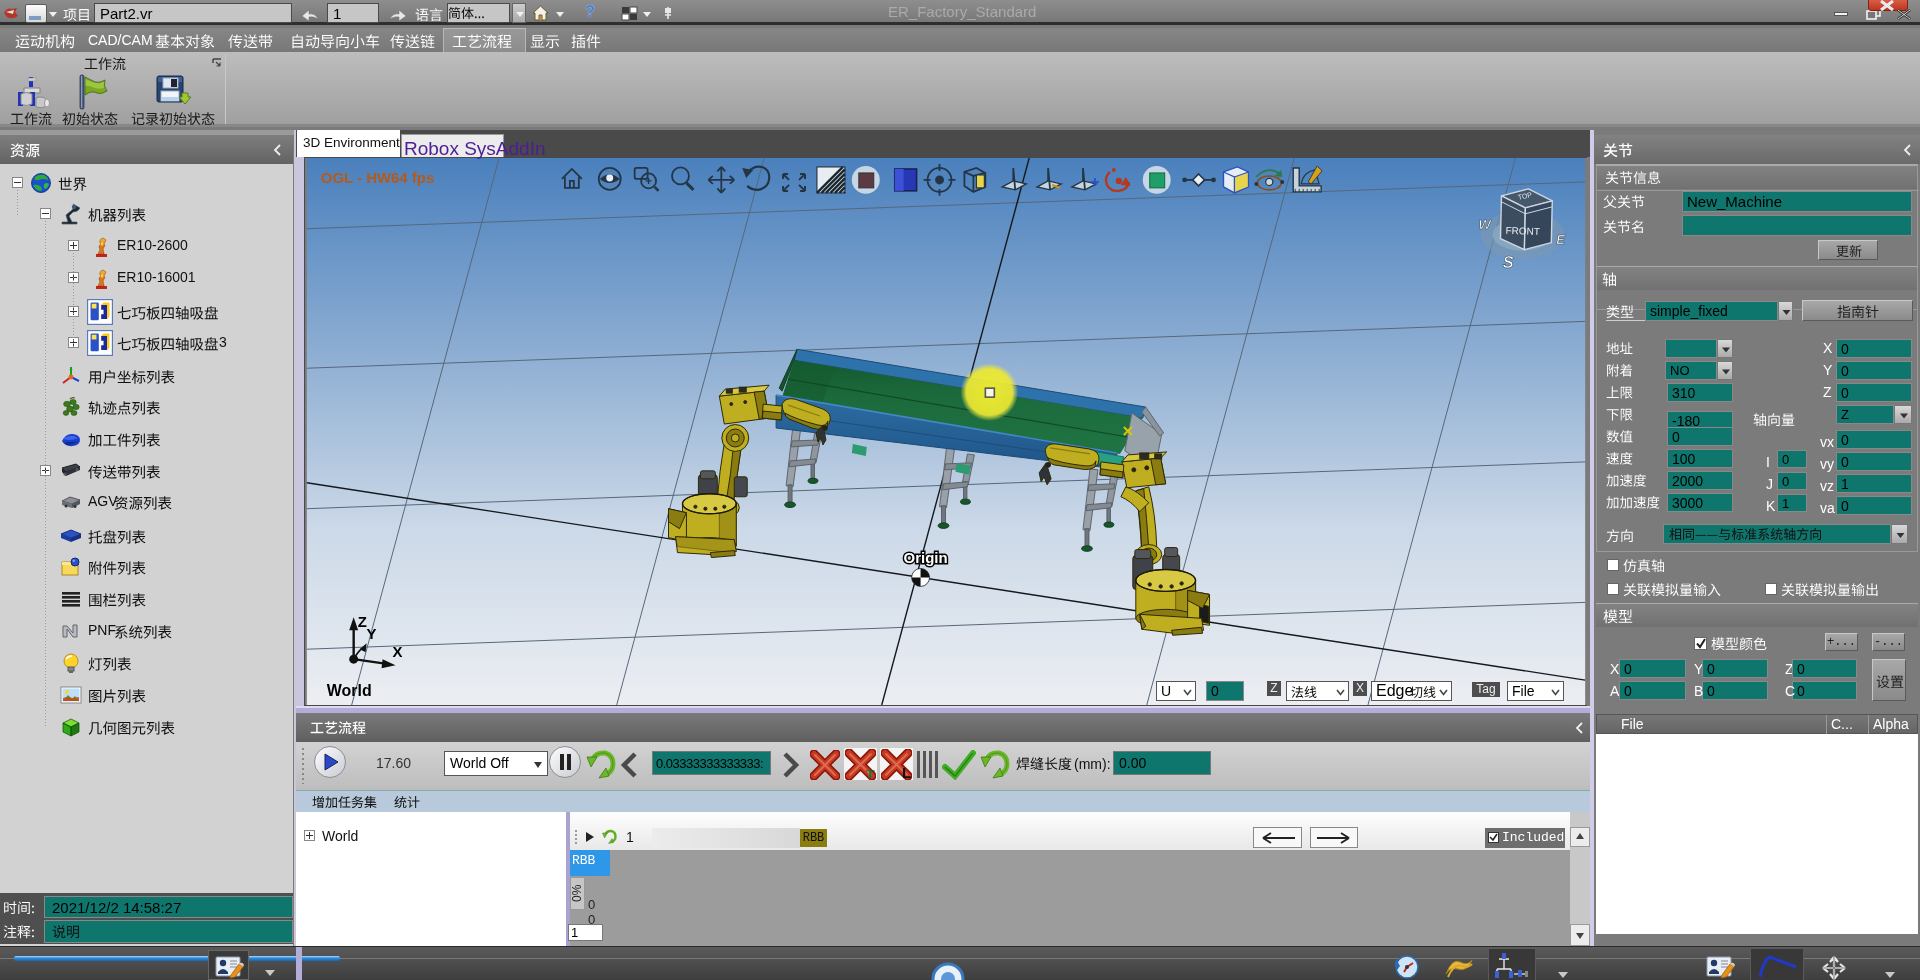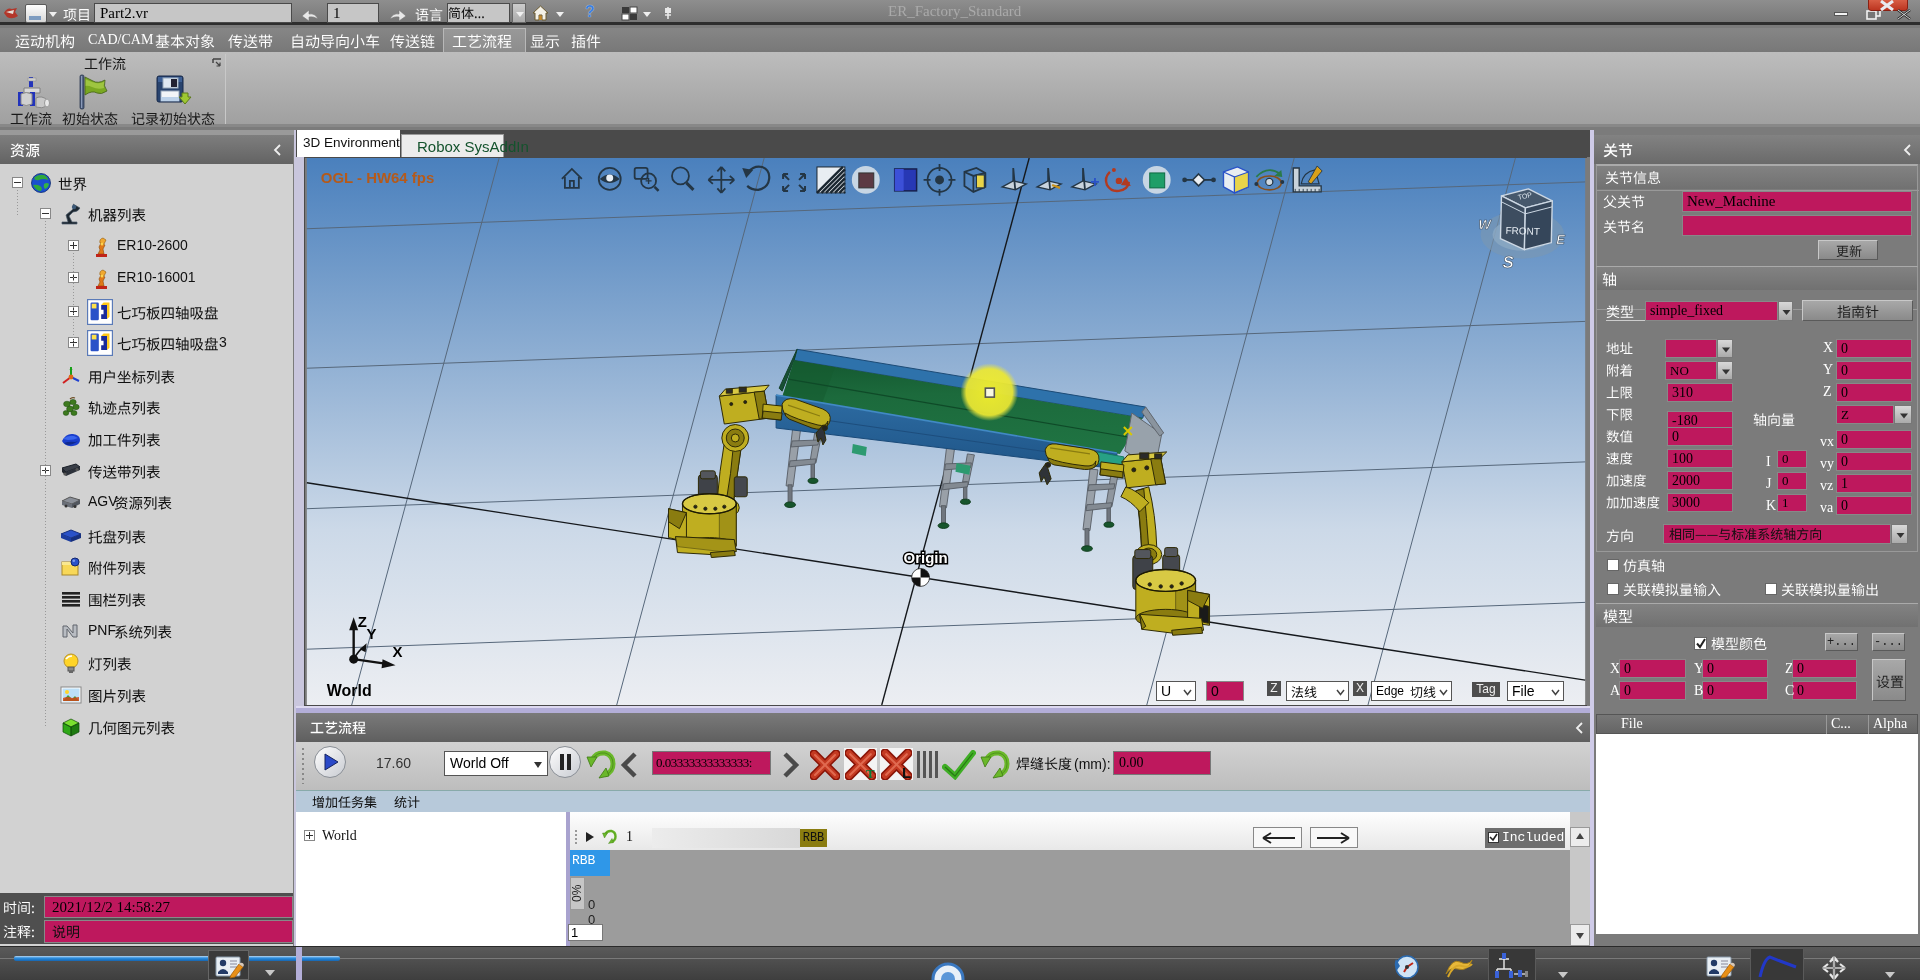--- a/index.html
+++ b/index.html
@@ -1,19 +1,19 @@
 <!DOCTYPE html>
 <html><head><meta charset="utf-8"><title>ER</title><style>
 *{margin:0;padding:0;box-sizing:border-box}
 html,body{width:1920px;height:980px;overflow:hidden;background:#7b7b7b;font-family:'Liberation Sans',sans-serif}
 .abs{position:absolute}
-.mono{font-family:Liberation Serif, serif;white-space:nowrap}
+.mono{font-family:Liberation Sans, sans-serif;white-space:nowrap}
 .caret{width:0;height:0;border-left:4px solid transparent;border-right:4px solid transparent;border-top:5px solid #f0f0f0}
 .fld{background:#c6c6c6;border:1px solid #4a4a4a;display:flex;align-items:center;overflow:hidden}
-.fldw{background:#be185d;border:1px solid #888;display:flex;align-items:center;overflow:hidden;white-space:nowrap}
+.fldw{background:#0f766e;border:1px solid #888;display:flex;align-items:center;overflow:hidden;white-space:nowrap}
 .vcombo{background:#fff;border:1px solid #555;display:flex;align-items:center;overflow:hidden}
 .axt{font-family:'Liberation Sans';font-size:15px;font-weight:bold;fill:#000}
 i{font-style:normal}
 </style></head><body>
 <div class="abs" style="left:0;top:0;width:1920px;height:25px;background:linear-gradient(#8e8e8e,#787878);border-bottom:3px solid #2e2e2e">
     <svg class="abs" style="left:2px;top:4px" width="18" height="18">
       <path d="M2 9 Q5 3 10 5 L15 4 L13 8 L16 12 Q10 16 5 13 Z" fill="#b3362a"></path>
       <path d="M4 8 L12 6 L11 10 Z" fill="#e8e0d8"></path>
     </svg>
     <div class="abs" style="left:25px;top:4px;width:22px;height:19px;background:linear-gradient(#fdfdfd,#d8d8d8);border:1px solid #5a5a5a;border-radius:2px">
@@ -848,21 +848,21 @@
         <use href="#q82" transform="translate(0.0,13.0) scale(0.01300,-0.01300)"></use>
         <use href="#q83" transform="translate(13.0,13.0) scale(0.01300,-0.01300)"></use>
       </svg>
     </i>
     <svg class="abs" style="right:3px;top:7px" width="9" height="7">
       <path d="M1 1 L4.5 5.5 L8 1" stroke="#444" stroke-width="1.5" fill="none"></path>
     </svg>
   </div>
 <div class="abs" style="left:1353px;top:681px;width:14px;height:15px;background:#4d4d4d;color:#eee;font-size:12px;text-align:center;line-height:15px">X</div>
 <div class="abs vcombo" style="left:1371px;top:681px;width:81px;height:20px">
-    <span style="font-size:12px;padding-left:4px">Edge&nbsp;</span>
+    <span style="font-size:16px;padding-left:4px">Edge&nbsp;</span>
     <i style="position:absolute;left:38px;top:2px">
       <svg width="26" height="17" viewBox="0 0 26 17" fill="#111" style="display:block;overflow:visible">
         <use href="#q84" transform="translate(0.0,13.0) scale(0.01300,-0.01300)"></use>
         <use href="#q83" transform="translate(13.0,13.0) scale(0.01300,-0.01300)"></use>
       </svg>
     </i>
     <svg class="abs" style="right:3px;top:7px" width="9" height="7">
       <path d="M1 1 L4.5 5.5 L8 1" stroke="#444" stroke-width="1.5" fill="none"></path>
     </svg>
   </div>
@@ -871,21 +871,21 @@
     <span style="font-size:14px;padding-left:4px">File</span>
     <svg class="abs" style="right:3px;top:7px" width="9" height="7">
       <path d="M1 1 L4.5 5.5 L8 1" stroke="#444" stroke-width="1.5" fill="none"></path>
     </svg>
   </div>
 <div class="abs" style="left:296px;top:130px;width:1294px;height:27px;background:#4a4a4a">
     <div class="abs" style="left:1px;top:0;width:103px;height:27px;background:#fff">
       <div style="font-size:13.5px;color:#111;padding:5px 0 0 6px;white-space:nowrap">3D Environment</div>
     </div>
     <div class="abs" style="left:105px;top:4px;width:103px;height:23px;background:#ececec;border:1px solid #999;border-bottom:none">
-      <div style="font-size:15px;color:#14532d;padding:3px 0 0 15px;white-space:nowrap">Robox SysAddIn</div>
+      <div style="font-size:19px;color:#4c1d95;padding:3px 0 0 2px;white-space:nowrap">Robox SysAddIn</div>
     </div>
   </div>
 <div class="abs" style="left:296px;top:706px;width:1294px;height:7px;background:#b3aed8;border-top:2px solid #ddd9f0"></div>
 <div class="abs" style="left:296px;top:713px;width:1294px;height:29px;background:linear-gradient(#7a7a7a,#5f5f5f)">
     <i style="position:absolute;left:14px;top:6px">
       <svg width="56" height="18" viewBox="0 0 56 18" fill="#fff" style="display:block;overflow:visible">
         <use href="#q85" transform="translate(0.0,14.0) scale(0.01400,-0.01400)"></use>
         <use href="#q86" transform="translate(14.0,14.0) scale(0.01400,-0.01400)"></use>
         <use href="#q87" transform="translate(28.0,14.0) scale(0.01400,-0.01400)"></use>
         <use href="#q88" transform="translate(42.0,14.0) scale(0.01400,-0.01400)"></use>

